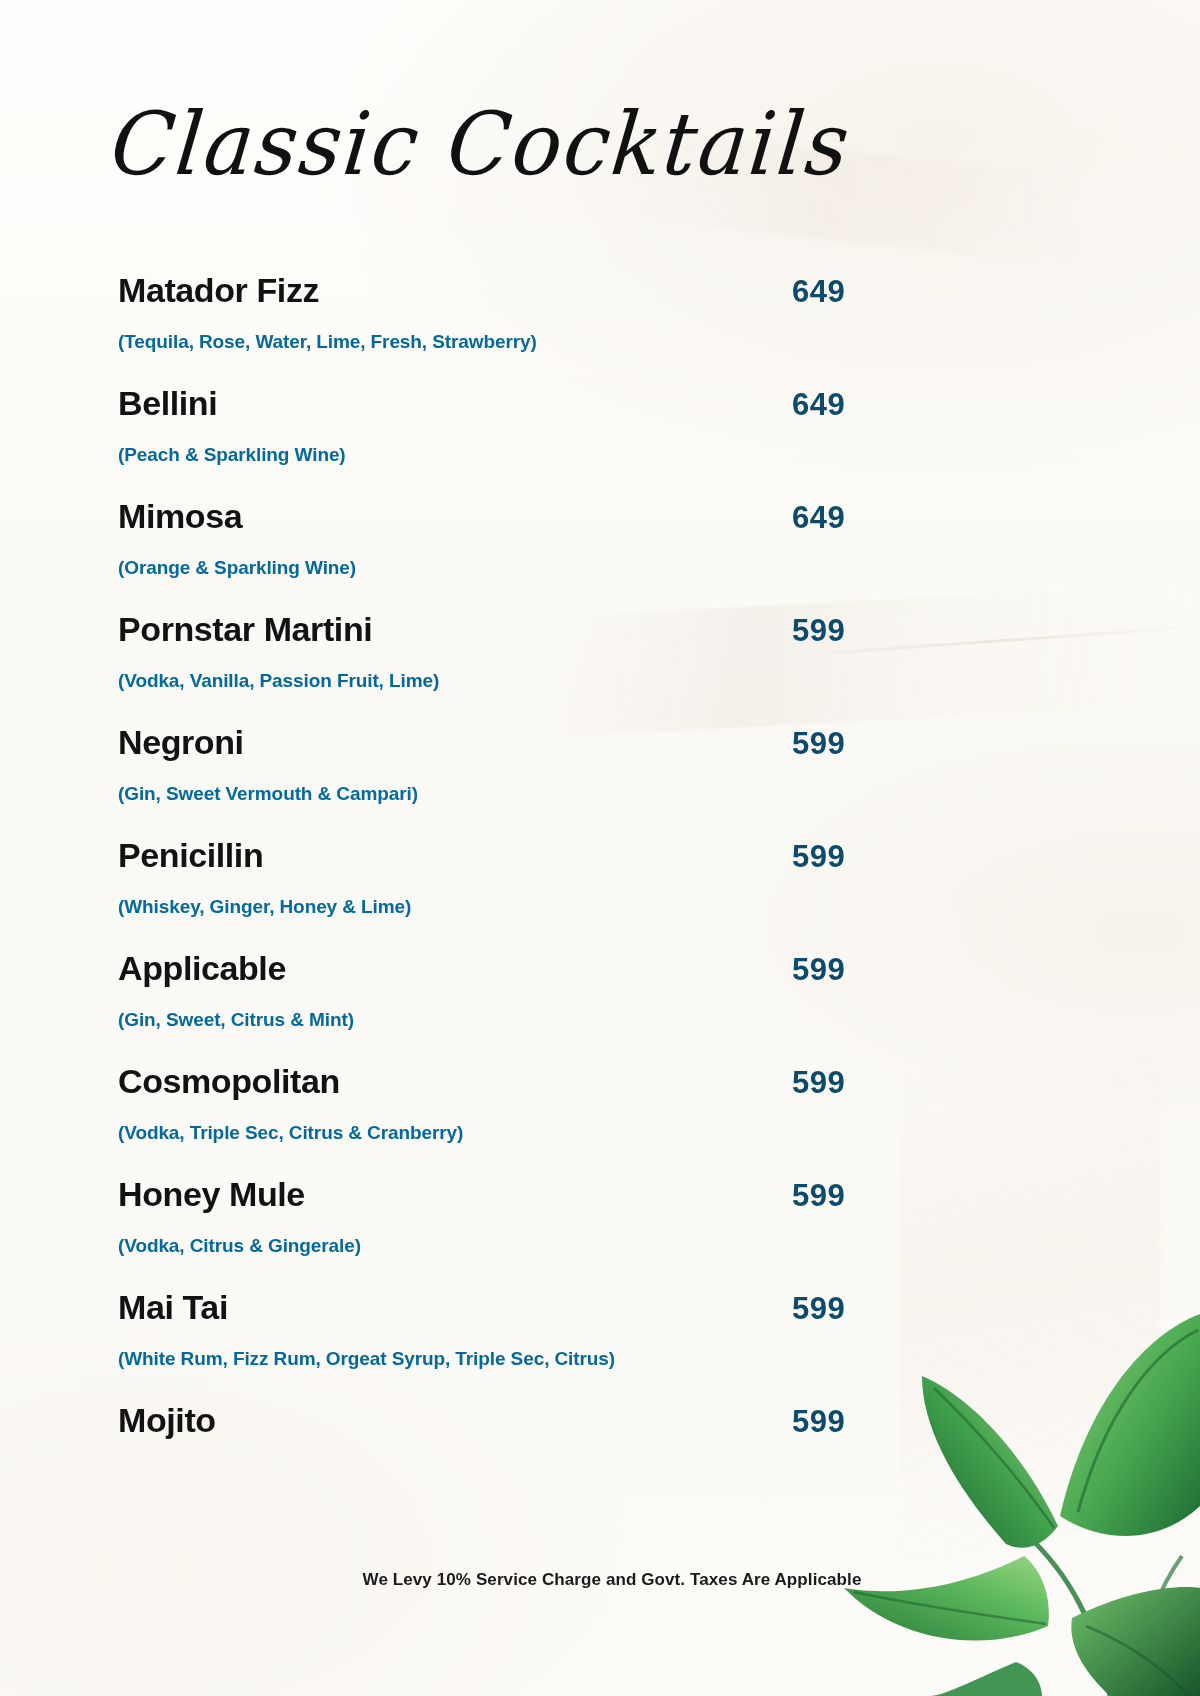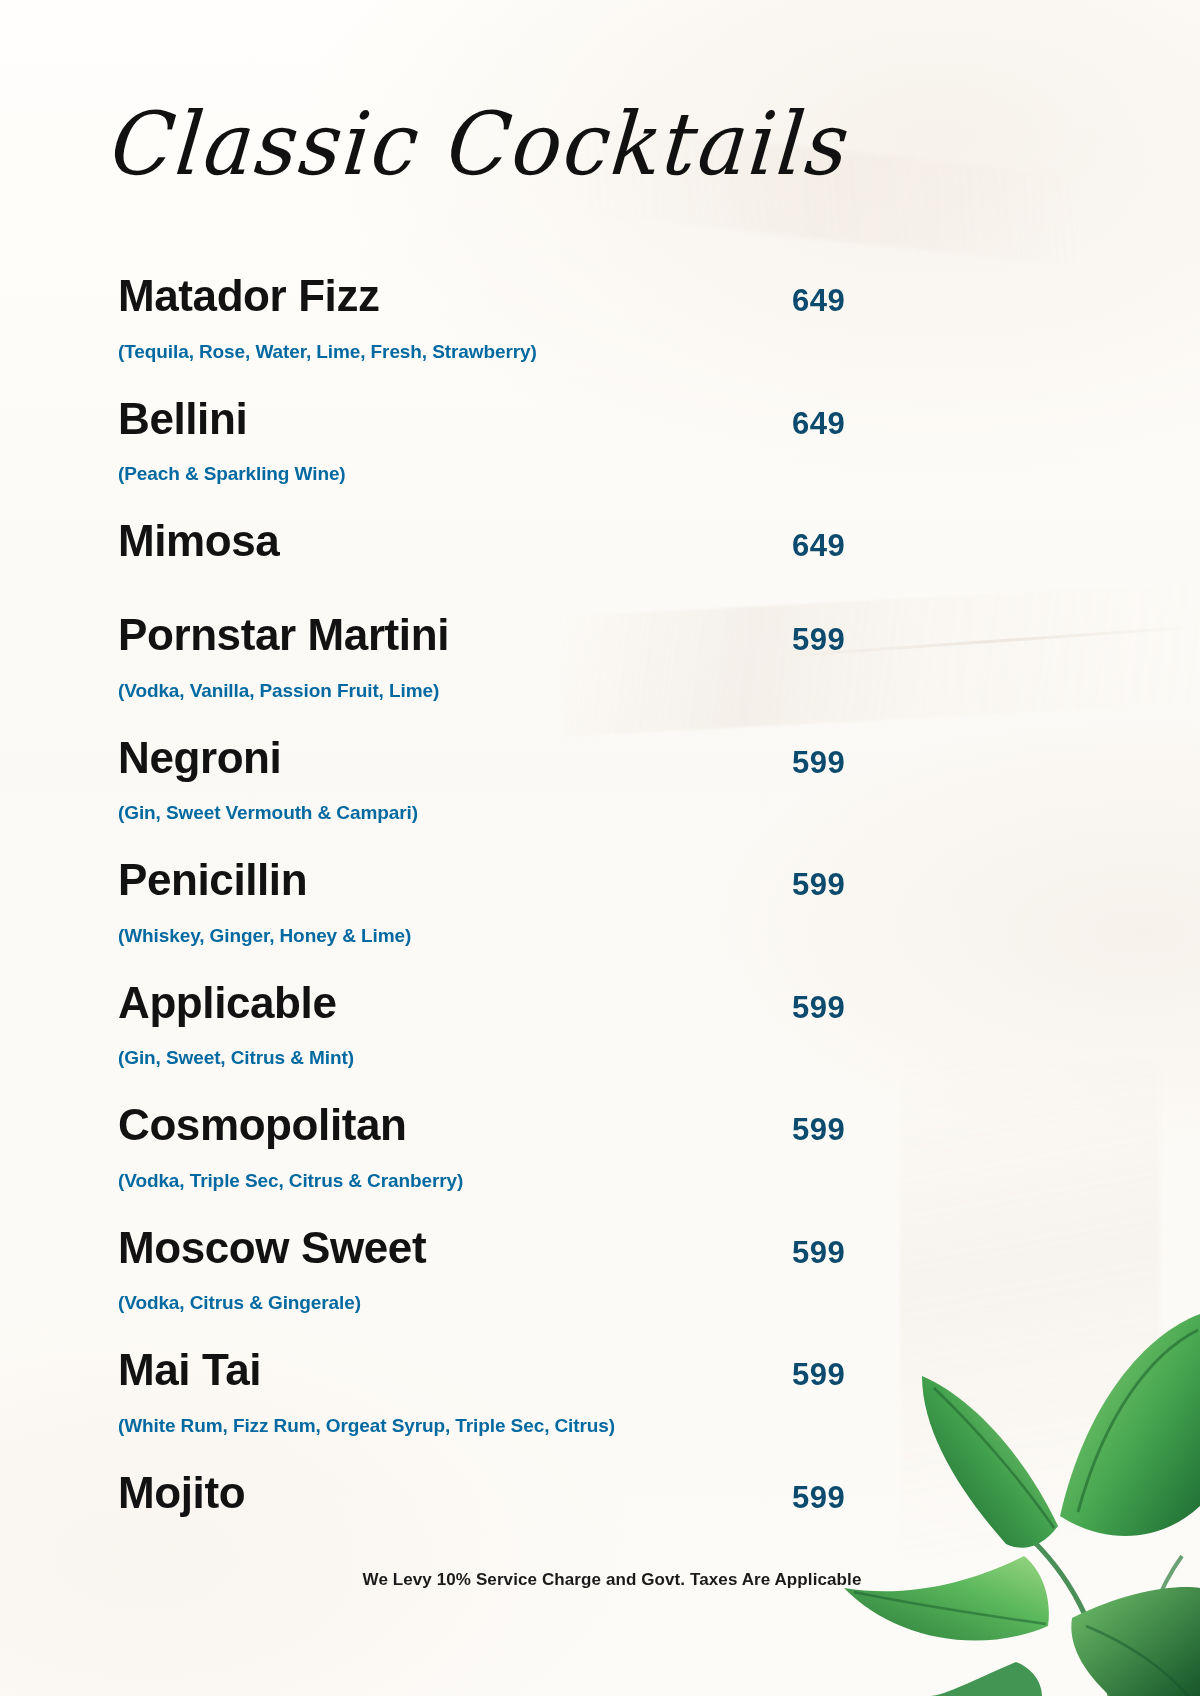--- a/index.html
+++ b/index.html
@@ -87,21 +87,21 @@
     min-height: 62px;
   }
   .item-main {
     display: flex;
     align-items: baseline;
     justify-content: space-between;
   }
   .item-name {
     font-family: "Liberation Sans", sans-serif;
     font-weight: 700;
-    font-size: 44px;
+    font-size: 34px;
     line-height: 1.08;
     letter-spacing: -0.4px;
     color: #121212;
   }
   .item-price {
     font-family: "Liberation Sans", sans-serif;
     font-weight: 700;
     font-size: 31px;
     color: #0c4a6e;
     letter-spacing: 0.5px;
@@ -168,20 +168,21 @@
           <span class="item-name">Bellini</span>
           <span class="item-price">649</span>
         </div>
         <div class="item-desc">(Peach &amp; Sparkling Wine)</div>
       </div>
       <div class="menu-item">
         <div class="item-main">
           <span class="item-name">Mimosa</span>
           <span class="item-price">649</span>
         </div>
+        <div class="item-desc">(Orange &amp; Sparkling Wine)</div>
       </div>
       <div class="menu-item">
         <div class="item-main">
           <span class="item-name">Pornstar Martini</span>
           <span class="item-price">599</span>
         </div>
         <div class="item-desc">(Vodka, Vanilla, Passion Fruit, Lime)</div>
       </div>
       <div class="menu-item">
         <div class="item-main">
@@ -206,21 +207,21 @@
       </div>
       <div class="menu-item">
         <div class="item-main">
           <span class="item-name">Cosmopolitan</span>
           <span class="item-price">599</span>
         </div>
         <div class="item-desc">(Vodka, Triple Sec, Citrus &amp; Cranberry)</div>
       </div>
       <div class="menu-item">
         <div class="item-main">
-          <span class="item-name">Moscow Sweet</span>
+          <span class="item-name">Honey Mule</span>
           <span class="item-price">599</span>
         </div>
         <div class="item-desc">(Vodka, Citrus &amp; Gingerale)</div>
       </div>
       <div class="menu-item">
         <div class="item-main">
           <span class="item-name">Mai Tai</span>
           <span class="item-price">599</span>
         </div>
         <div class="item-desc">(White Rum, Fizz Rum, Orgeat Syrup, Triple Sec, Citrus)</div>

